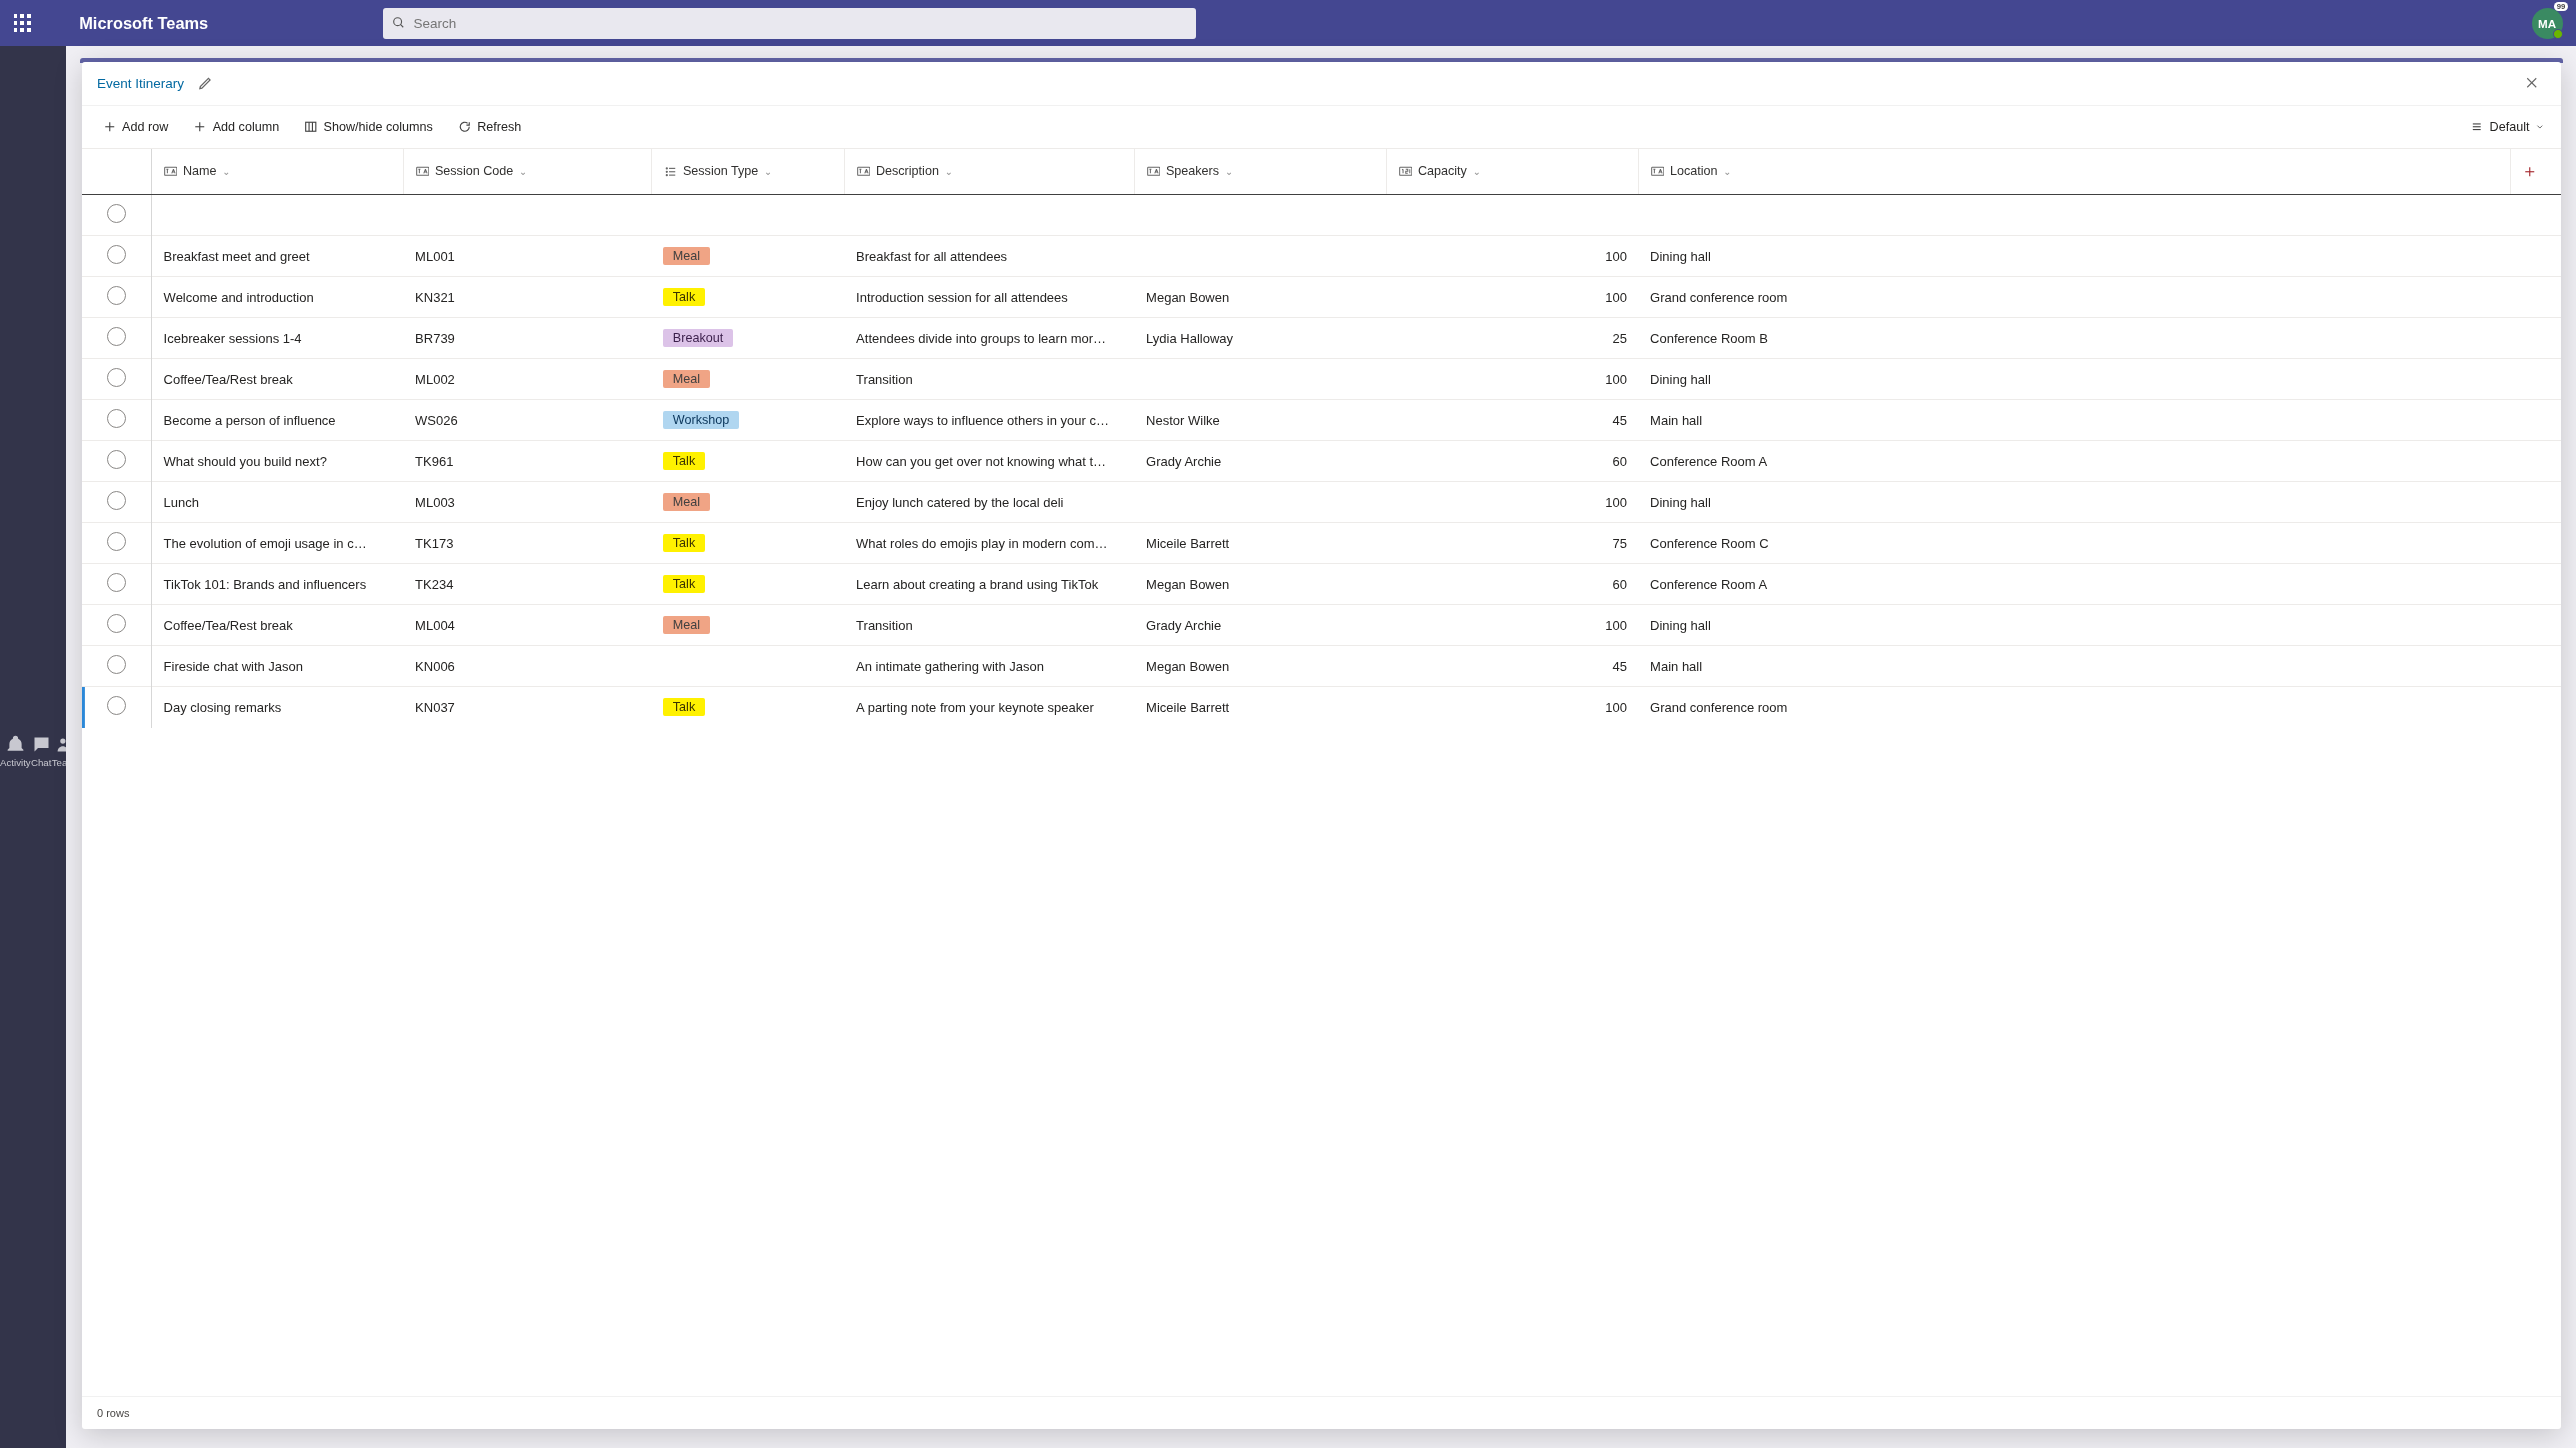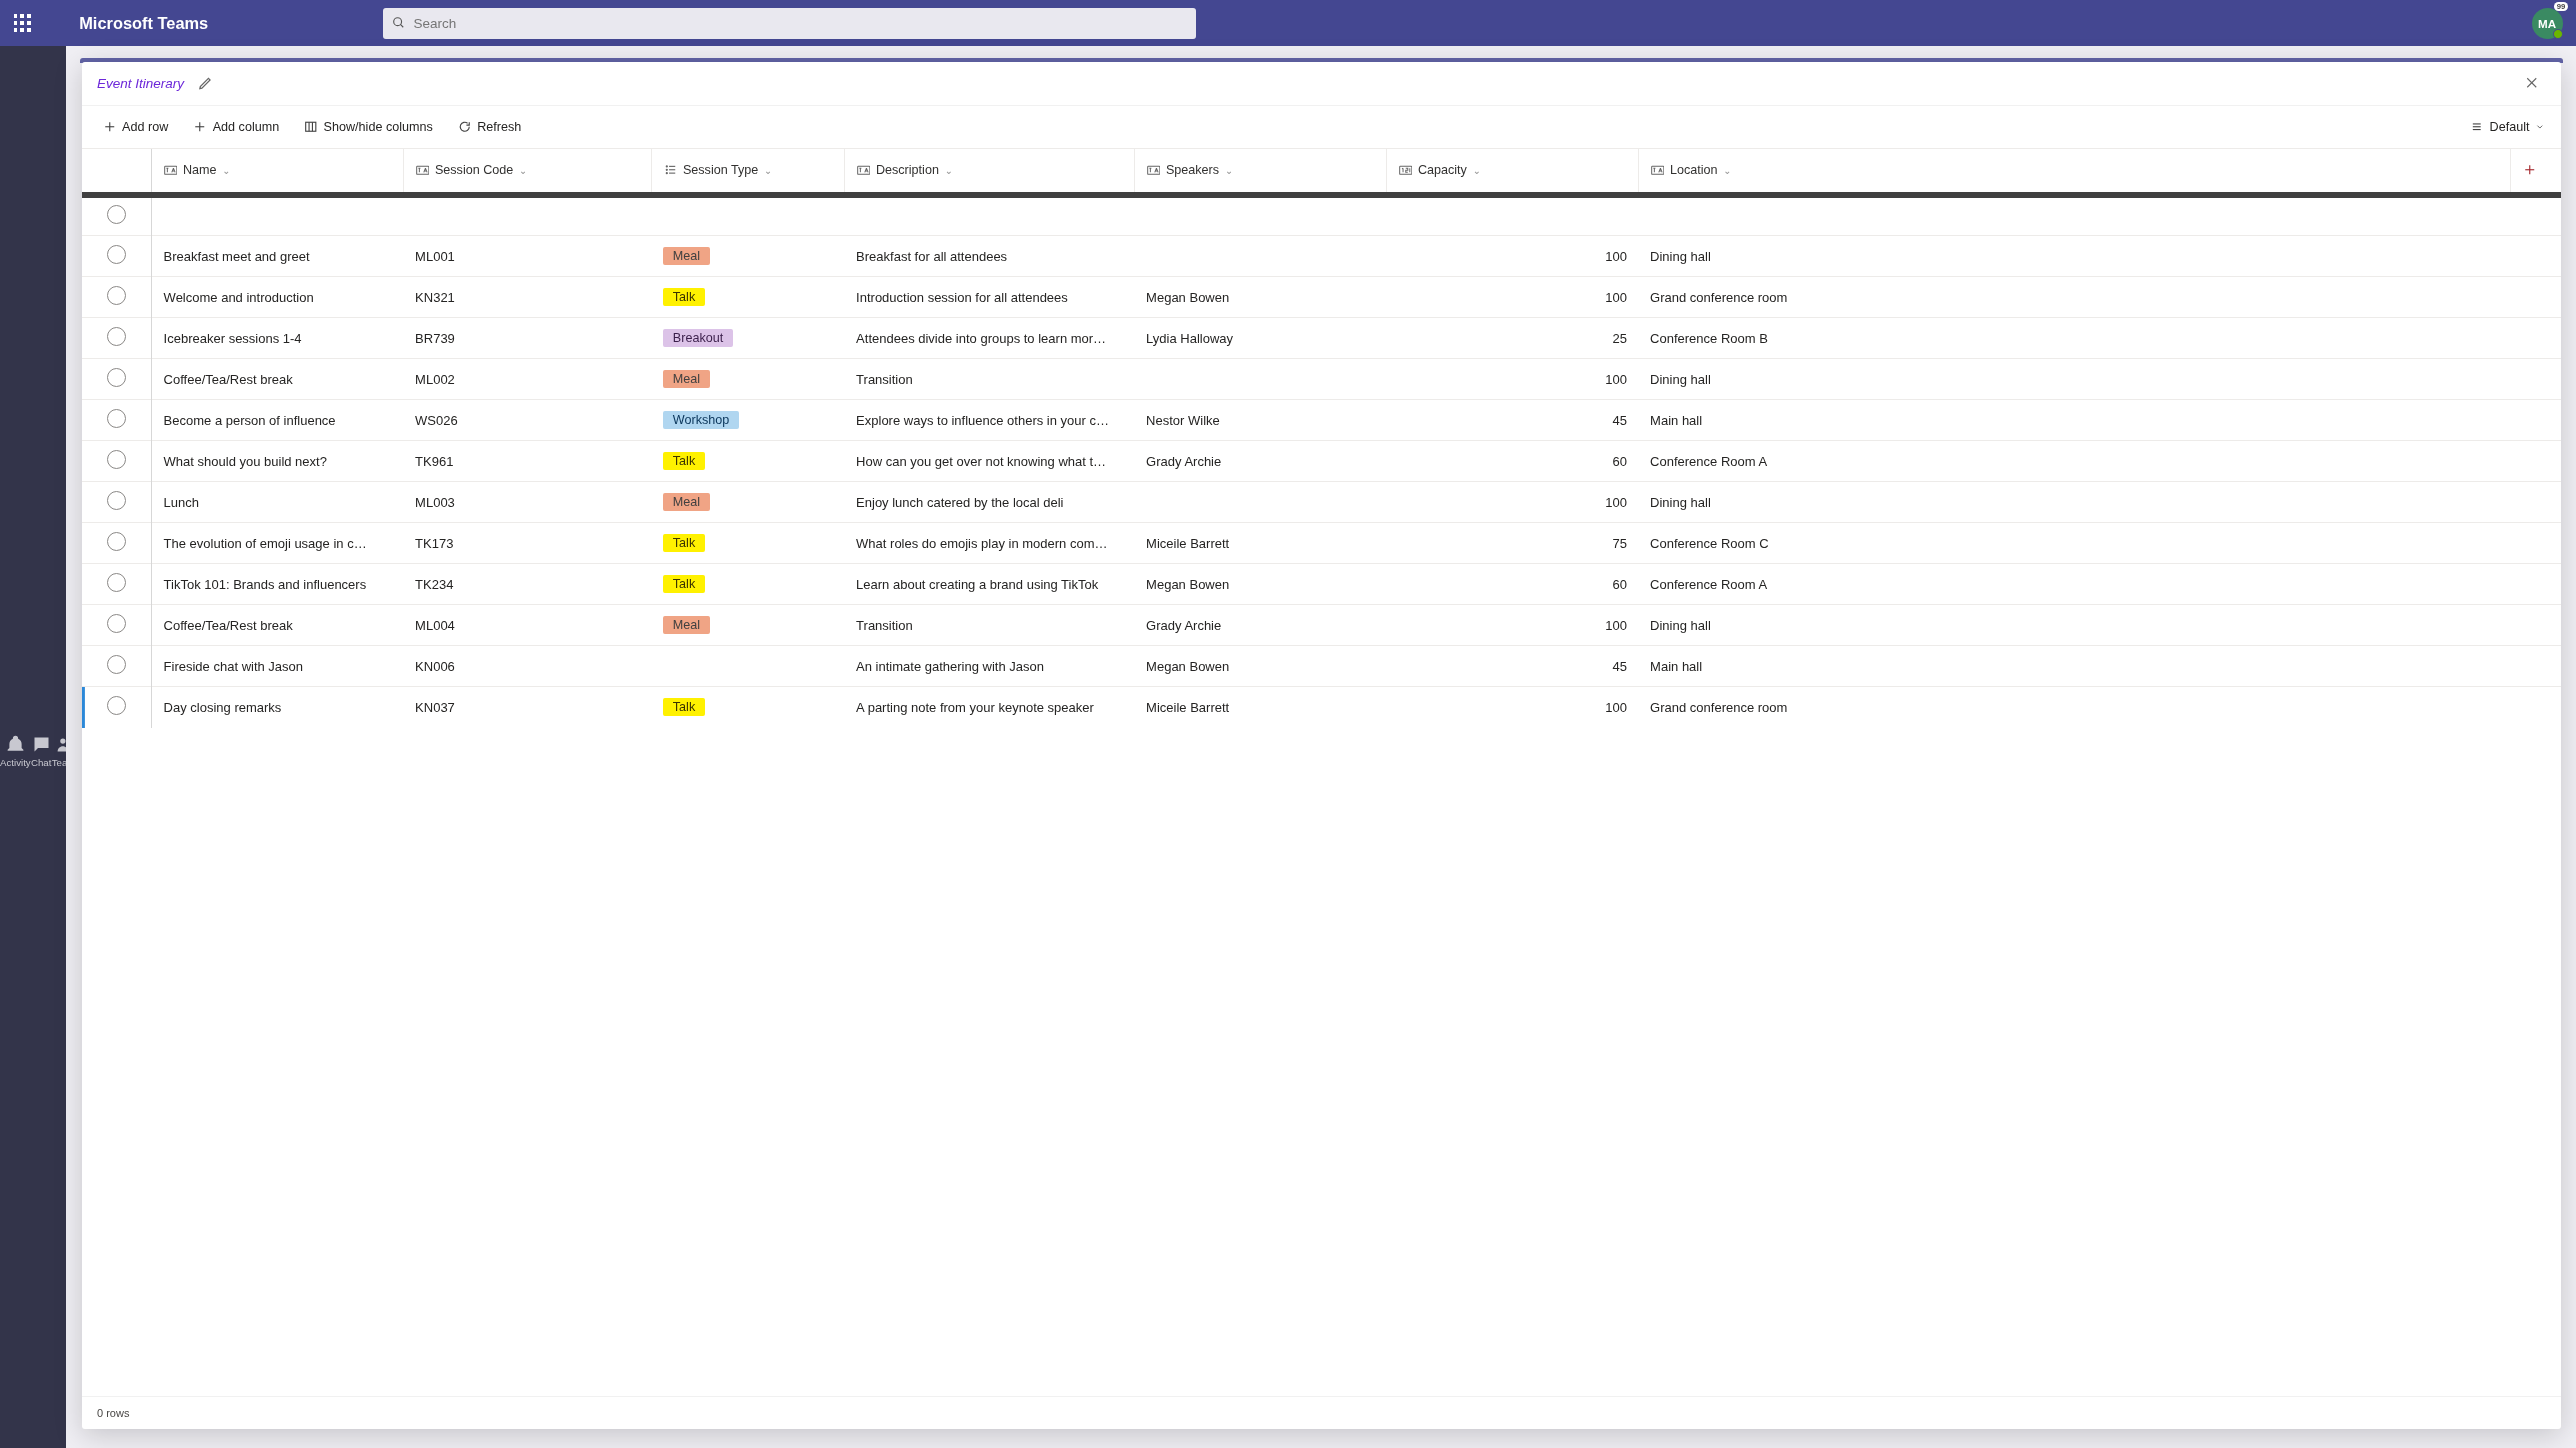--- a/index.html
+++ b/index.html
@@ -67,21 +67,21 @@
     left: 15.5px; right: 15.5px; top: 15.5px; bottom: 19.3px;
     background:#fff;
     border-radius:2.9px;
     display:flex; flex-direction:column;
     box-shadow: 0 5.8px 29px rgba(0,0,0,0.18);
   }
   .dlg-head {
     height:44px; display:flex; align-items:center; padding:0 15.5px;
     border-bottom:1px solid #f1f1f1;
   }
-  .dlg-title { font-size:13.5px; color:#6d28d9;font-style:italic; }
+  .dlg-title { font-size:13.5px; color:#0369a1; }
   .dlg-edit { width:23px; height:23px; display:flex; align-items:center; justify-content:center; margin-left:9.7px; cursor:pointer; color:#666;}
   .dlg-close { margin-left:auto; width:27px; height:27px; display:flex; align-items:center; justify-content:center; cursor:pointer; color:#666; font-size:15.5px; }
 
   
   .toolbar { height:43px; display:flex; align-items:center; padding:0 15.5px; gap:13.5px; border-bottom:1px solid #edebe9; }
   .tbtn { display:flex; align-items:center; gap:5.8px; color:#252423; cursor:pointer; padding:3.9px 5.8px; }
   .tright { margin-left:auto; display:flex; align-items:center; gap:5.8px; cursor:pointer; color:#252423;}
 
   
   .grid { flex:1; overflow:auto; }
@@ -94,21 +94,21 @@
   colgroup col.c-spk   { width:252px; }
   colgroup col.c-cap   { width:252px; }
   colgroup col.c-loc   { width:auto; }
   colgroup col.c-add   { width:50px; }
 
   thead th {
     height:46px; text-align:left; font-weight:400; font-size:12.6px;
     color:#323130;
     padding:0 11.6px;
     background:#fff;
-    border-bottom:6px solid #404040;
+    border-bottom:1px solid #404040;
     position:sticky; top:0;
     white-space:nowrap;
   }
   thead th.col-divider { border-left:1px solid #edebe9; }
   thead th.first-divider { border-right:1px solid #d7d7d7; }
   thead th .th-inner { display:flex; align-items:center; gap:5.8px; cursor:pointer;}
   thead th .chev { color:#999; font-size:9.7px;}
   .th-add { text-align:center; color:#a4262c; font-size:17.4px; cursor:pointer; border-left:1px solid #edebe9; }
 
   tbody td {

